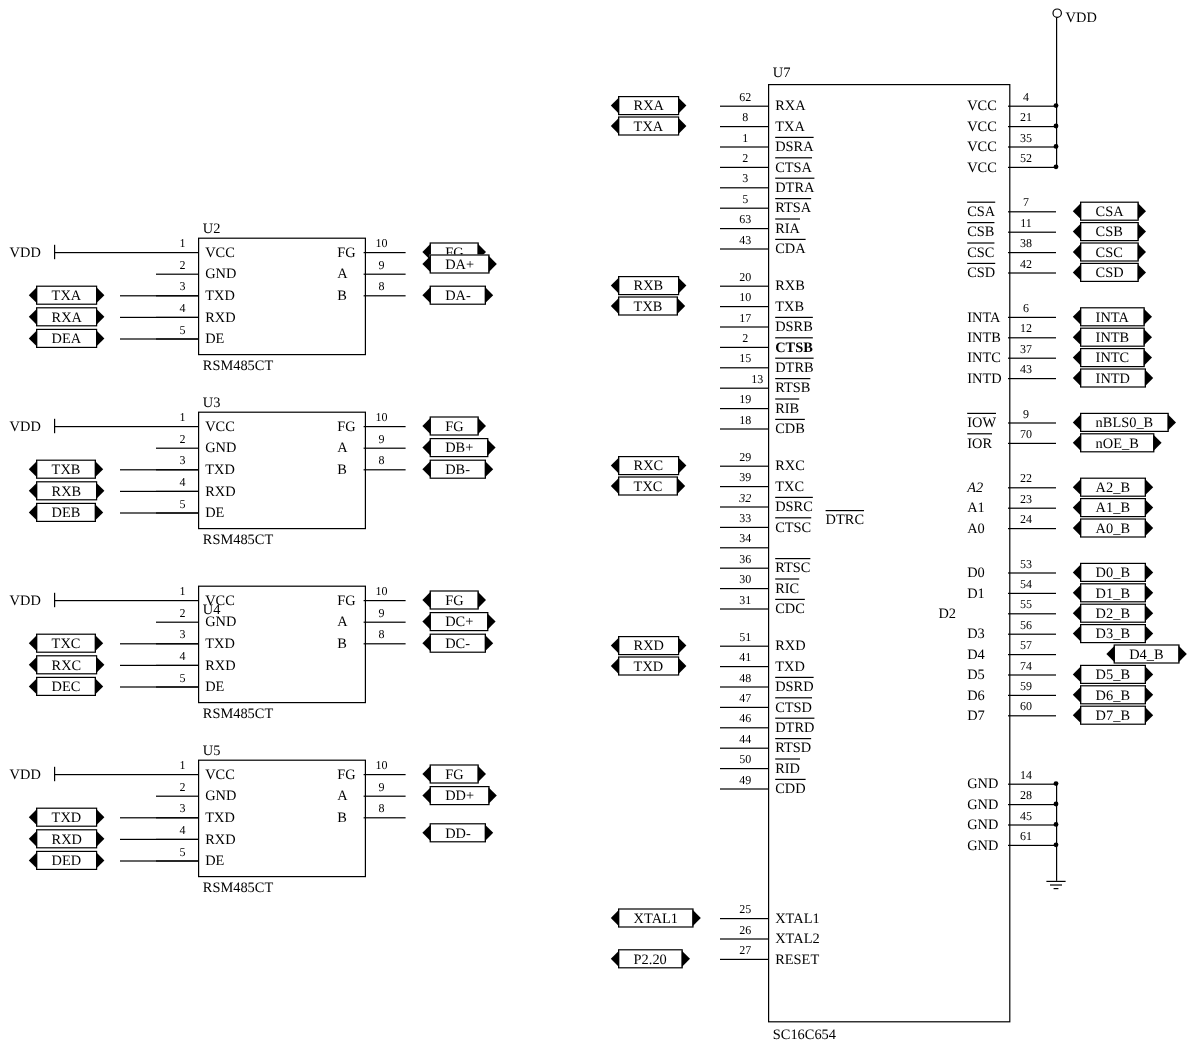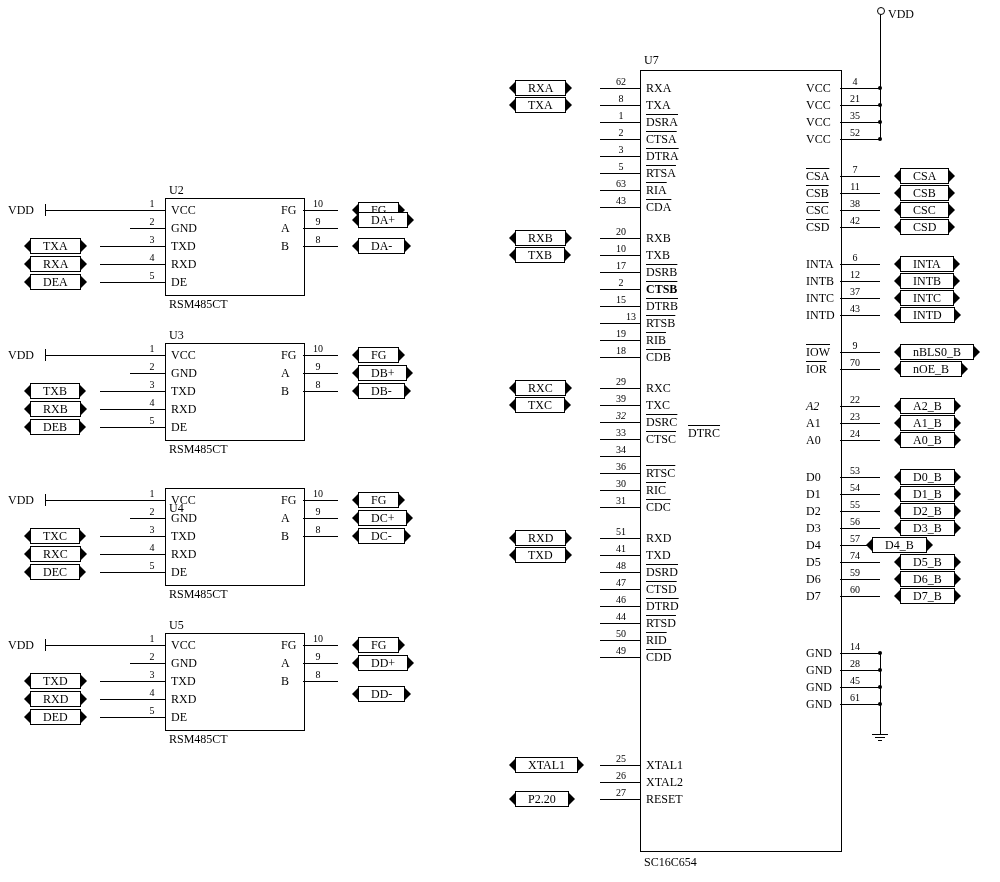--- a/index.html
+++ b/index.html
@@ -425,32 +425,32 @@
     <div class="pn" style="left: 846px; top: 428px; width: 18px;">24</div>
     <div class="port" style="left: 900px; top: 432px;">A0_B</div>
     <div class="txt" style="left: 806px; top: 470px;"><span>D0</span></div>
     <div class="hline" style="left: 840px; top: 477px; width: 40px;"></div>
     <div class="pn" style="left: 846px; top: 465px; width: 18px;">53</div>
     <div class="port" style="left: 900px; top: 469px;">D0_B</div>
     <div class="txt" style="left: 806px; top: 487px;"><span>D1</span></div>
     <div class="hline" style="left: 840px; top: 494px; width: 40px;"></div>
     <div class="pn" style="left: 846px; top: 482px; width: 18px;">54</div>
     <div class="port" style="left: 900px; top: 486px;">D1_B</div>
-    <div class="txt" style="left: 806px; top: 504px;"><span>D2</span></div>
+    <div class="txt" style="left: 782px; top: 504px;"><span>D2</span></div>
     <div class="hline" style="left: 840px; top: 511px; width: 40px;"></div>
     <div class="pn" style="left: 846px; top: 499px; width: 18px;">55</div>
     <div class="port" style="left: 900px; top: 503px;">D2_B</div>
     <div class="txt" style="left: 806px; top: 521px;"><span>D3</span></div>
     <div class="hline" style="left: 840px; top: 528px; width: 40px;"></div>
     <div class="pn" style="left: 846px; top: 516px; width: 18px;">56</div>
     <div class="port" style="left: 900px; top: 520px;">D3_B</div>
     <div class="txt" style="left: 806px; top: 538px;"><span>D4</span></div>
     <div class="hline" style="left: 840px; top: 545px; width: 40px;"></div>
     <div class="pn" style="left: 846px; top: 533px; width: 18px;">57</div>
-    <div class="port" style="left: 872px; top: 537px;">D4_B</div>
+    <div class="port" style="left: 928px; top: 537px;">D4_B</div>
     <div class="txt" style="left: 806px; top: 555px;"><span>D5</span></div>
     <div class="hline" style="left: 840px; top: 562px; width: 40px;"></div>
     <div class="pn" style="left: 846px; top: 550px; width: 18px;">74</div>
     <div class="port" style="left: 900px; top: 554px;">D5_B</div>
     <div class="txt" style="left: 806px; top: 572px;"><span>D6</span></div>
     <div class="hline" style="left: 840px; top: 579px; width: 40px;"></div>
     <div class="pn" style="left: 846px; top: 567px; width: 18px;">59</div>
     <div class="port" style="left: 900px; top: 571px;">D6_B</div>
     <div class="txt" style="left: 806px; top: 589px;"><span>D7</span></div>
     <div class="hline" style="left: 840px; top: 596px; width: 40px;"></div>

